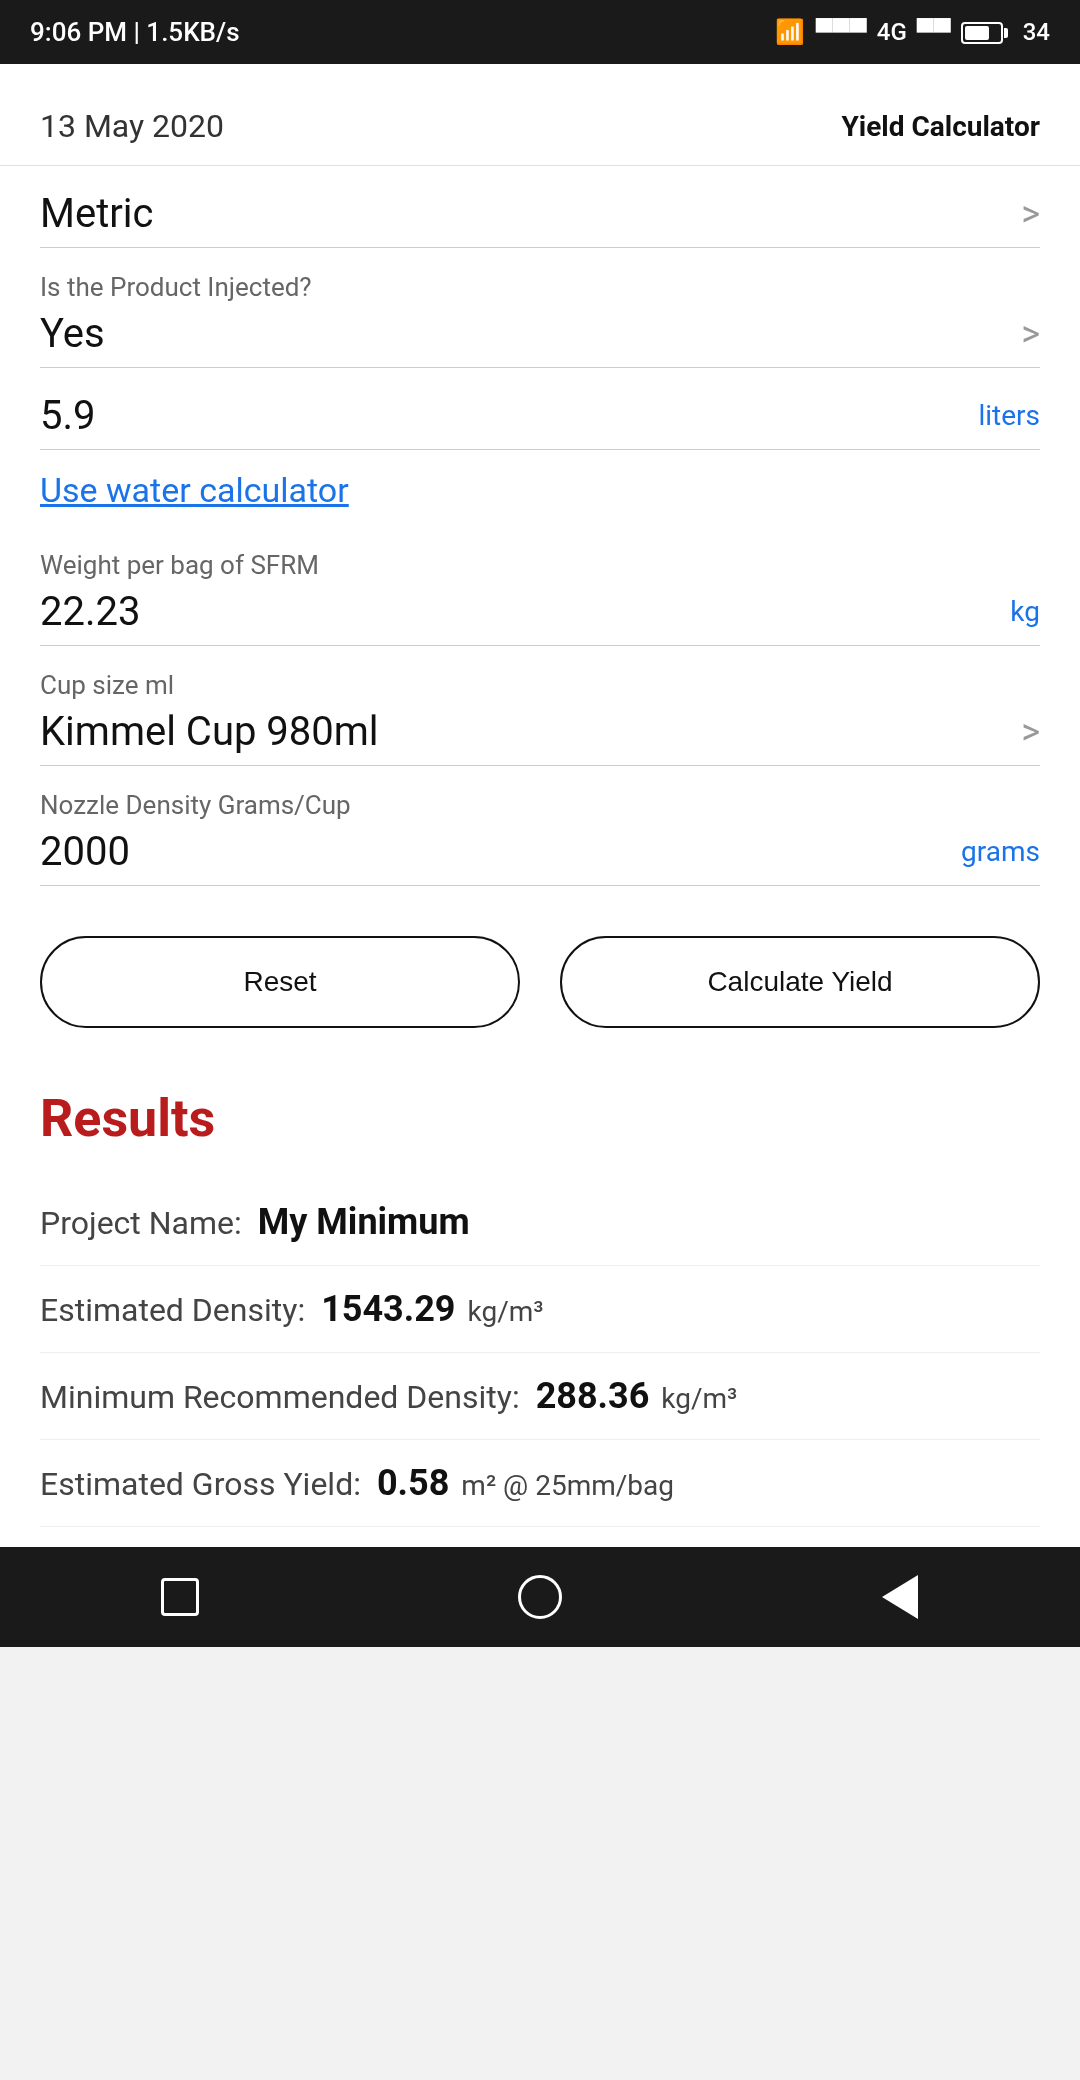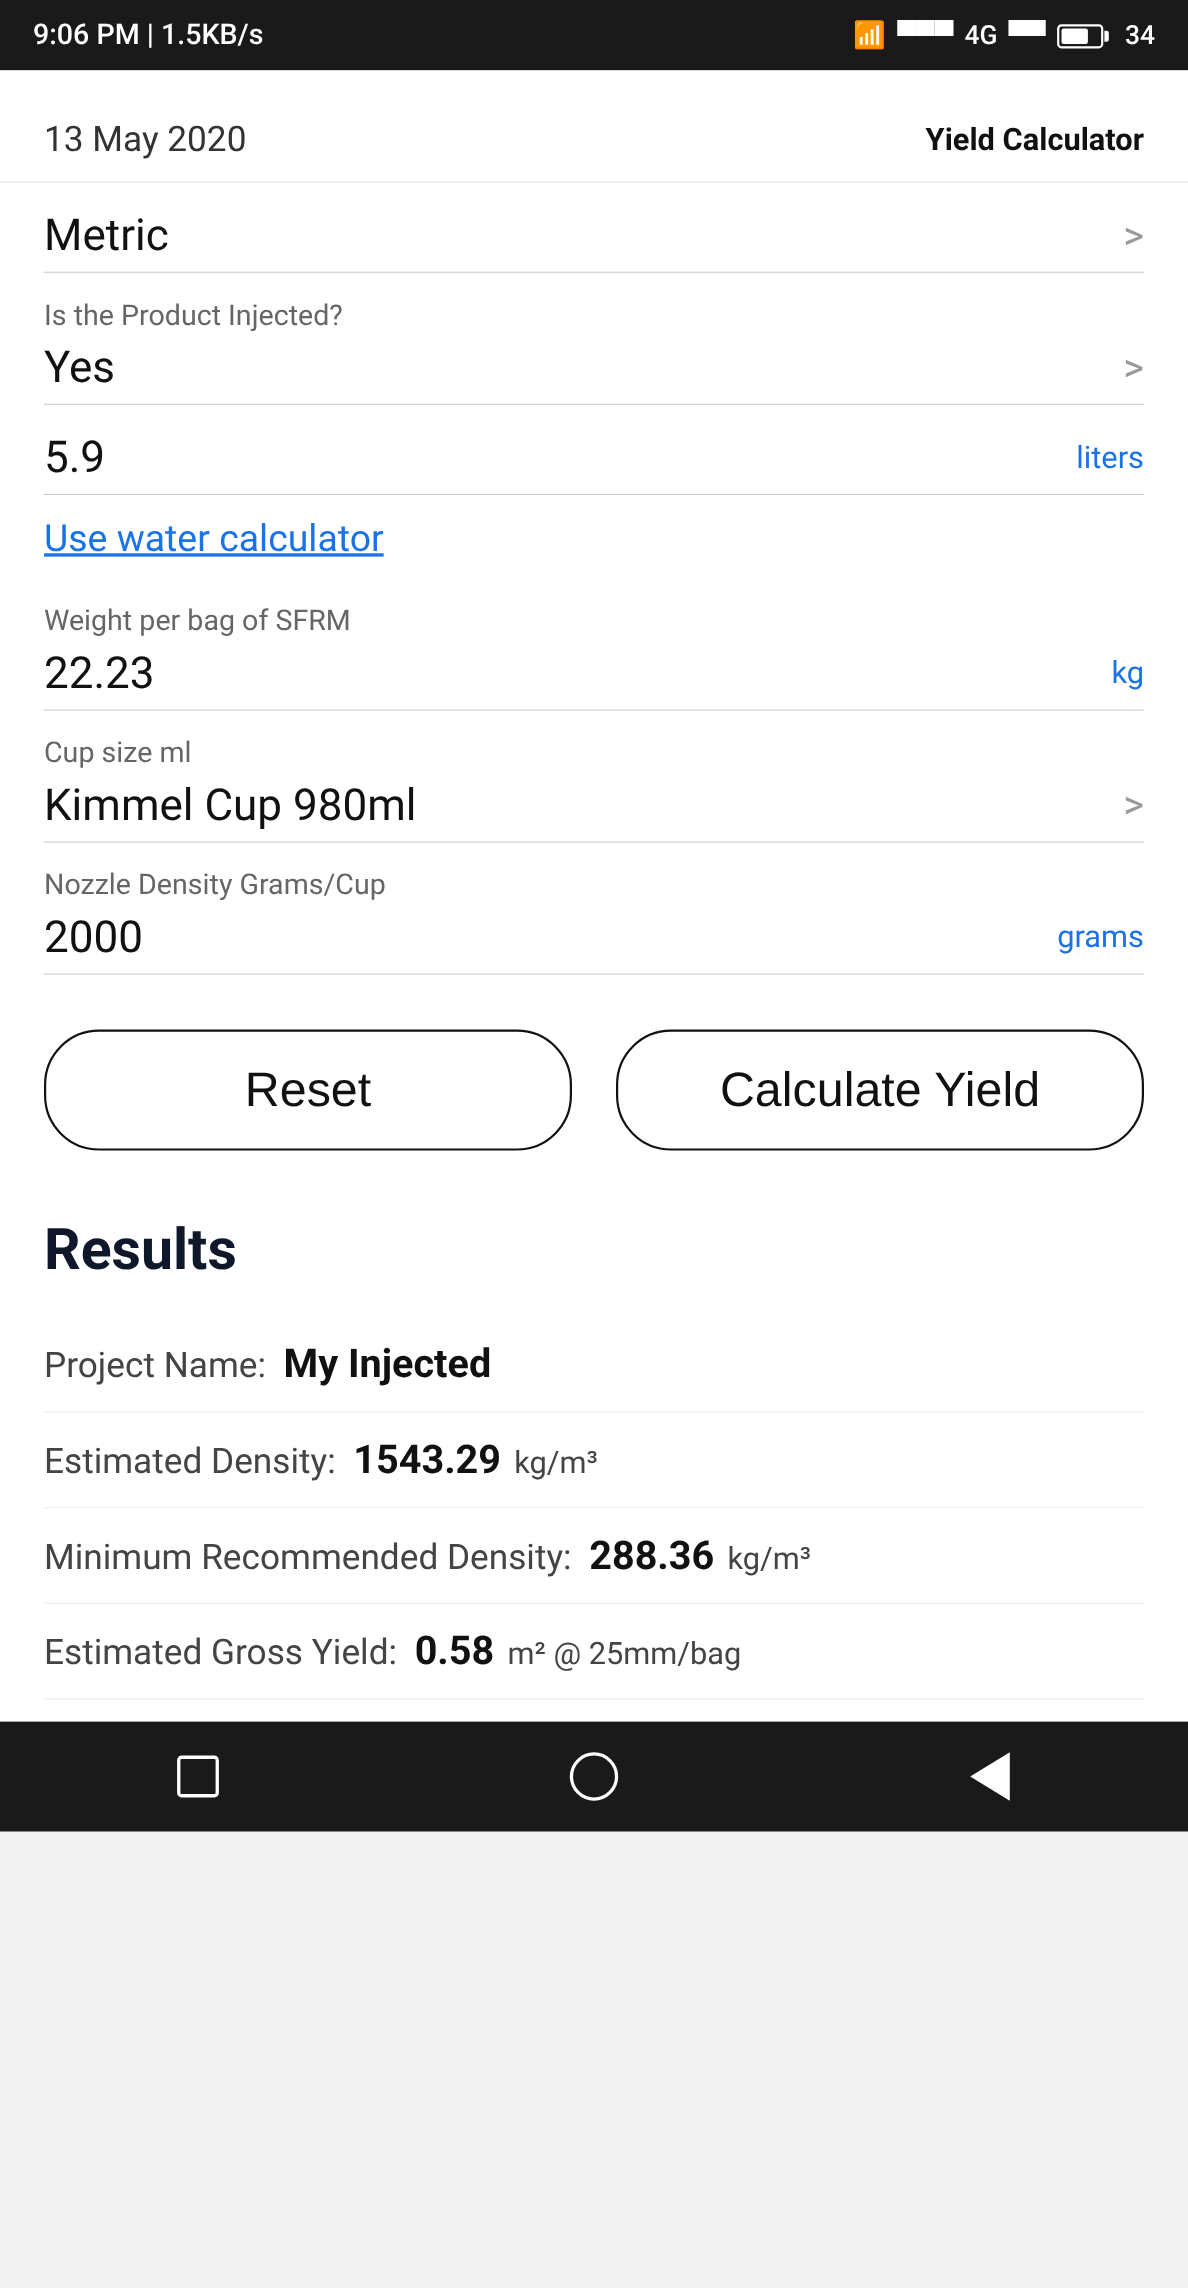--- a/index.html
+++ b/index.html
@@ -150,35 +150,35 @@
     .buttons-row {
       display: flex;
       gap: 40px;
       padding: 50px 0 30px;
     }
     .btn {
       flex: 1;
       border: 2px solid #111;
       background: #fff;
       border-radius: 50px;
-      font-size: 44px;
+      font-size: 28px;
       color: #111;
       padding: 28px 20px;
       cursor: pointer;
       text-align: center;
     }
 
     
     .results-section {
       padding: 30px 0 20px;
     }
     .results-title {
       font-size: 52px;
       font-weight: 700;
-      color: #0f172a;
+      color: #b91c1c;
       margin-bottom: 30px;
     }
     .result-row {
       display: flex;
       align-items: baseline;
       padding: 22px 0;
       border-bottom: 1px solid #eee;
       flex-wrap: wrap;
       gap: 8px;
     }
@@ -321,21 +321,21 @@
     <div class="buttons-row">
       <button class="btn">Reset</button>
       <button class="btn">Calculate Yield</button>
     </div>
 
     <div class="results-section">
       <div class="results-title">Results</div>
 
       <div class="result-row">
         <span class="result-label">Project Name:</span>
-        <span class="result-value">My Injected</span>
+        <span class="result-value">My Minimum</span>
       </div>
 
       <div class="result-row">
         <span class="result-label">Estimated Density:</span>
         <span class="result-value">1543.29</span>
         <span class="result-unit">kg/m³</span>
       </div>
 
       <div class="result-row">
         <span class="result-label">Minimum Recommended Density:</span>

